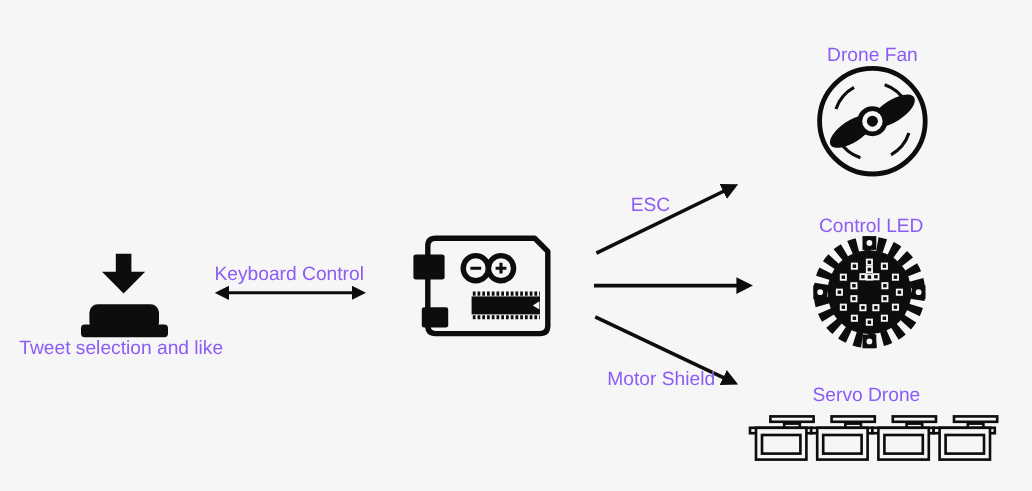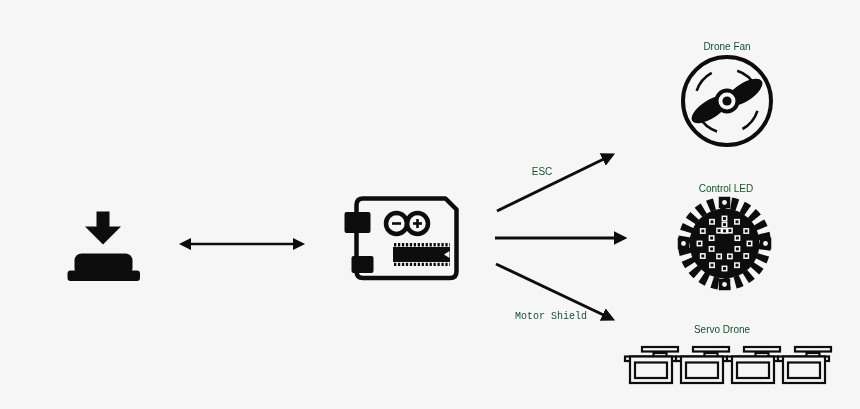--- a/index.html
+++ b/index.html
@@ -8,22 +8,22 @@
     width:860px;height:409px;
     background:#f6f6f6;
     overflow:hidden;
     font-family:"Liberation Sans", sans-serif;
   }
   .stage svg{position:absolute;left:0;top:0;}
   .lbl{
     position:absolute;
     transform:translateX(-50%);
     white-space:nowrap;
-    color:#14532d;
-    font-size:10px;
+    color:#8b5cf6;
+    font-size:16px;
     line-height:15px;
   }
   .ink-line{stroke:#0d0d0d;fill:none;}
   .ink-fill{fill:#0d0d0d;stroke:none;}
   .outl{stroke:#0d0d0d;fill:#f6f6f6;}
 </style>
 </head>
 <body>
 
 <div class="stage">
@@ -131,19 +131,21 @@
     </g>
 
     <g>
       <use href="#servo-unit" x="625" y="347"></use>
       <use href="#servo-unit" x="676" y="347"></use>
       <use href="#servo-unit" x="727" y="347"></use>
       <use href="#servo-unit" x="778" y="347"></use>
     </g>
   </svg>
 
+  <div class="lbl" style="left:101px;top:283px;">Tweet selection and like</div>
+  <div class="lbl" style="left:241px;top:221px;">Keyboard Control</div>
   <div class="lbl" style="left:542px;top:163.5px;">ESC</div>
-  <div class="lbl" style="left:551px;top:308.5px;font-family:Liberation Mono, monospace;">Motor Shield</div>
+  <div class="lbl" style="left:551px;top:308.5px;">Motor Shield</div>
   <div class="lbl" style="left:727px;top:38.5px;">Drone Fan</div>
   <div class="lbl" style="left:726px;top:180.5px;">Control LED</div>
   <div class="lbl" style="left:722px;top:322px;">Servo Drone</div>
 
 </div>
 
 </body></html>

